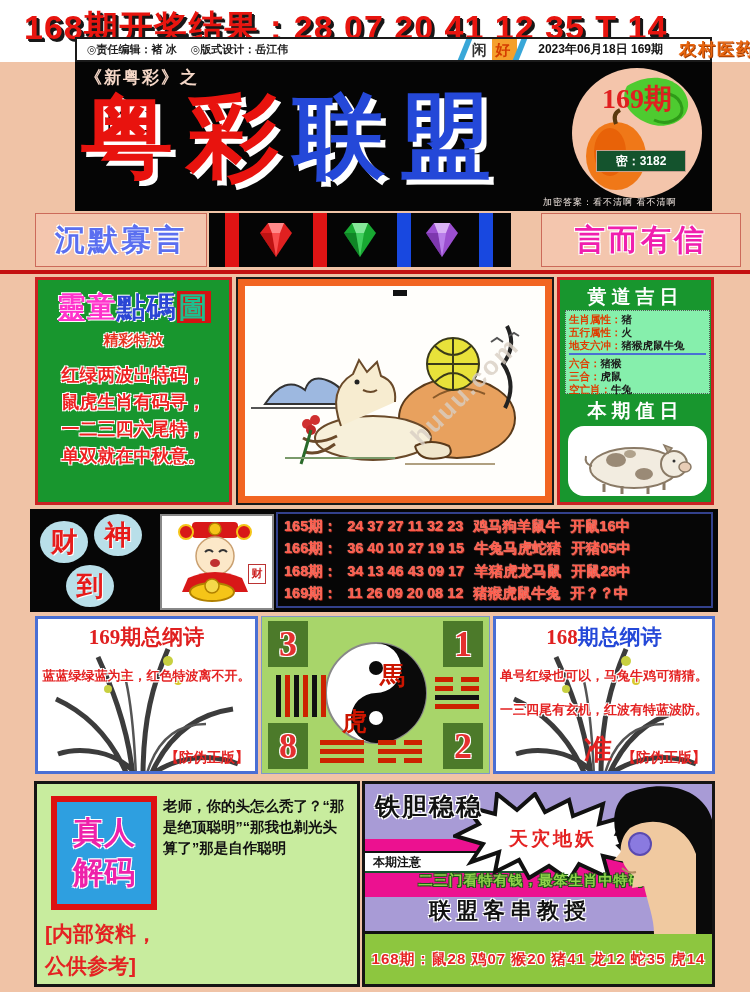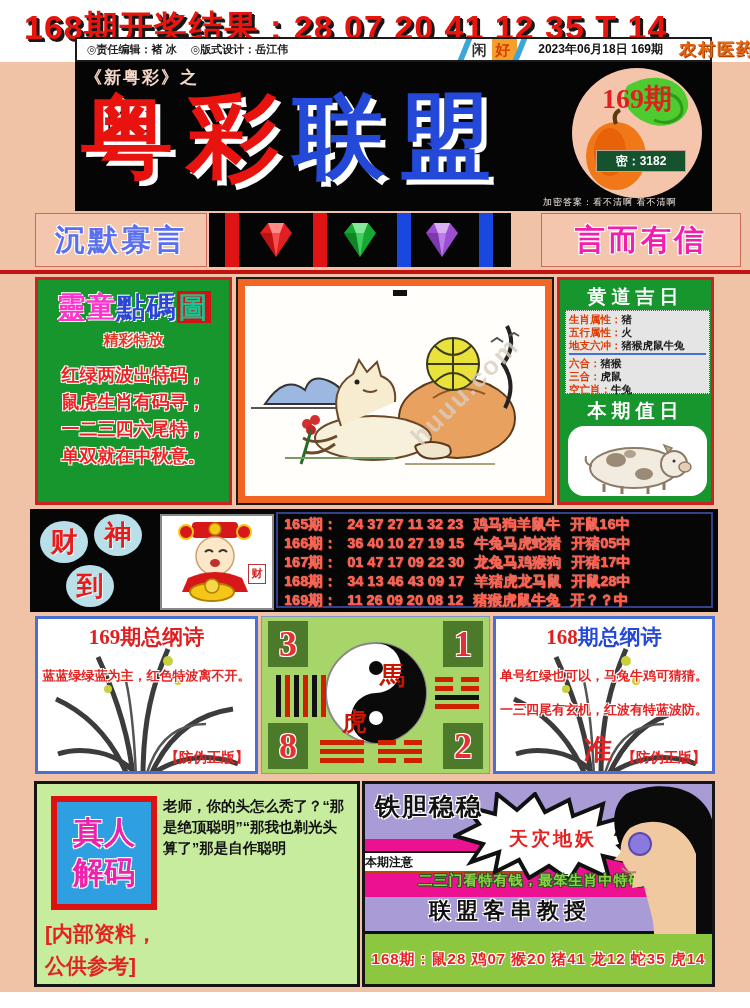--- a/index.html
+++ b/index.html
@@ -62,21 +62,21 @@
           text-shadow:-1px -1px 0 #fff,1px -1px 0 #fff,-1px 1px 0 #fff,1px 1px 0 #fff;}
   .lt-poem{margin-top:12px;font-size:18px;font-weight:900;color:#ee2222;line-height:27px;
            text-shadow:-1px -1px 0 #fff,1px -1px 0 #fff,-1px 1px 0 #fff,1px 1px 0 #fff;}
   .picture{position:absolute;left:236px;top:277px;width:318px;height:228px;background:#ffffff;
            border:2px solid #1a1a1a;box-sizing:border-box;}
   .pic-inner{position:absolute;left:0;top:0;right:0;bottom:0;border:7px solid #f26522;background:#fffefb;}
   .watermark{position:absolute;left:150px;top:90px;font-size:26px;color:#d9cfc4;transform:rotate(-45deg);
              letter-spacing:2px;font-weight:bold;opacity:.8;}
   .pg-right{left:557px;width:157px;height:228px;}
   .hd-title{margin-top:4px;text-align:center;font-size:19px;font-weight:900;color:#ffffff;letter-spacing:5px;}
-  .hd-box{position:absolute;left:5px;top:30px;width:145px;height:84px;background:#e5e5e5;
+  .hd-box{position:absolute;left:5px;top:30px;width:145px;height:84px;background:#86efac;
           border:1px dotted #555;box-sizing:border-box;padding:2px 3px;}
   .hd-row{font-size:10.5px;line-height:13px;white-space:nowrap;}
   .hd-row b{color:#e03c00;font-weight:bold;}
   .hd-row span{color:#1a1a1a;font-weight:bold;}
   .hd-sep{border-bottom:2px solid #4a6fd4;margin:1px 0 2px 0;}
   .duty-title{position:absolute;left:0;top:118px;width:100%;text-align:center;
               font-size:19px;font-weight:900;color:#ffffff;letter-spacing:5px;}
   .duty-box{position:absolute;left:8px;top:146px;width:139px;height:70px;background:#ffffff;border-radius:16px;}
 
   
@@ -137,22 +137,22 @@
   .zr-note{position:absolute;left:8px;font-size:21px;font-weight:900;color:#e42222;white-space:nowrap;}
   .zr-joke{position:absolute;left:126px;top:12px;width:186px;font-size:14.5px;color:#111;
            line-height:21px;font-weight:bold;}
 
   .b-right{position:absolute;left:362px;top:781px;width:353px;height:206px;border:3px solid #141414;
            box-sizing:border-box;background:#a89bd6;overflow:hidden;}
   .td-title{position:absolute;left:10px;top:6px;font-size:25px;font-weight:900;color:#111;letter-spacing:2px;
             text-shadow:-1px -1px 0 #fff,1px -1px 0 #fff,-1px 1px 0 #fff,1px 1px 0 #fff;z-index:3;}
   .magenta-band{position:absolute;left:0;top:55px;width:100%;height:58px;background:#ec1190;z-index:1;}
   .notice-strip{position:absolute;left:0;top:67px;width:170px;height:22px;background:#ffffff;
-            border-top:2px solid #111;border-bottom:2px solid #c2410c;z-index:2;box-sizing:border-box;
-            font-size:12px;font-weight:900;color:#111;line-height:18px;}
+            border-top:2px solid #111;border-bottom:2px solid #14532d;z-index:2;box-sizing:border-box;
+            font-size:12px;font-weight:900;color:#111;line-height:18px;padding-left:8px;}
   .burst{position:absolute;left:88px;top:8px;width:200px;height:88px;z-index:2;}
   .burst-text{position:absolute;left:0;top:34px;width:100%;text-align:center;font-size:19px;font-weight:bold;
             color:#e42222;letter-spacing:3px;font-family:"Liberation Serif","DejaVu Serif",serif;}
   .td-phrase{position:absolute;left:0;top:88px;width:100%;text-align:center;font-size:14px;font-weight:900;
             color:#8fd24a;z-index:2;letter-spacing:1px;
             text-shadow:1px 1px 0 #1c5c14,-1px -1px 0 #1c5c14,1px -1px 0 #1c5c14,-1px 1px 0 #1c5c14;}
   .td-prof{position:absolute;left:0;top:112px;width:290px;text-align:center;font-size:22px;font-weight:900;
             color:#111;letter-spacing:5px;z-index:2;
             text-shadow:-1px -1px 0 #fff,1px -1px 0 #fff,-1px 1px 0 #fff,1px 1px 0 #fff;}
   .prof-face{position:absolute;right:-4px;top:0;z-index:4;}
@@ -316,21 +316,20 @@
         <ellipse cx="53" cy="47" rx="5" ry="4" fill="#c03030"></ellipse>
         <path d="M26,62 q27,-12 54,0 l6,14 h-66 Z" fill="#d81818"></path>
         <ellipse cx="50" cy="76" rx="22" ry="9" fill="#f5c518" stroke="#b08000" stroke-width="2"></ellipse>
         <circle cx="50" cy="70" r="7" fill="#f5d84a" stroke="#b08000" stroke-width="1.5"></circle>
       </svg>
       <span class="god-tag">财</span>
     </div>
     <div class="res-box">
       <div class="cs-row"><span class="sp">165期：</span><span class="sp">24 37 27 11 32 23</span><span class="sp">鸡马狗羊鼠牛</span><span>开鼠16中</span></div>
       <div class="cs-row"><span class="sp">166期：</span><span class="sp">36 40 10 27 19 15</span><span class="sp">牛兔马虎蛇猪</span><span>开猪05中</span></div>
-      <div class="cs-row"><span class="sp">167期：</span><span class="sp">01 47 17 09 22 30</span><span class="sp">龙兔马鸡猴狗</span><span>开猪17中</span></div>
       <div class="cs-row"><span class="sp">168期：</span><span class="sp">34 13 46 43 09 17</span><span class="sp">羊猪虎龙马鼠</span><span>开鼠28中</span></div>
       <div class="cs-row"><span class="sp">169期：</span><span class="sp">11 26 09 20 08 12</span><span class="sp">猪猴虎鼠牛兔</span><span>开？？中</span></div>
     </div>
   </div>
 
   <div class="poem-box pb-left">
     <svg class="orchid" width="220" height="150" viewBox="0 0 220 150">
       <path d="M90,148 C70,100 40,80 18,70 M95,148 C90,95 70,50 60,28 M105,148 C105,90 115,55 130,20 M112,148 C130,105 160,85 195,80 M100,148 C80,120 40,118 20,125 M110,148 C140,125 175,125 200,135" fill="none" stroke="#1a1a1a" stroke-width="5" opacity="0.85"></path>
       <path d="M98,148 C96,100 92,70 88,52 M108,148 C118,110 140,95 168,95" fill="none" stroke="#555" stroke-width="2.5"></path>
       <circle cx="88" cy="46" r="5" fill="#d8c830"></circle>

